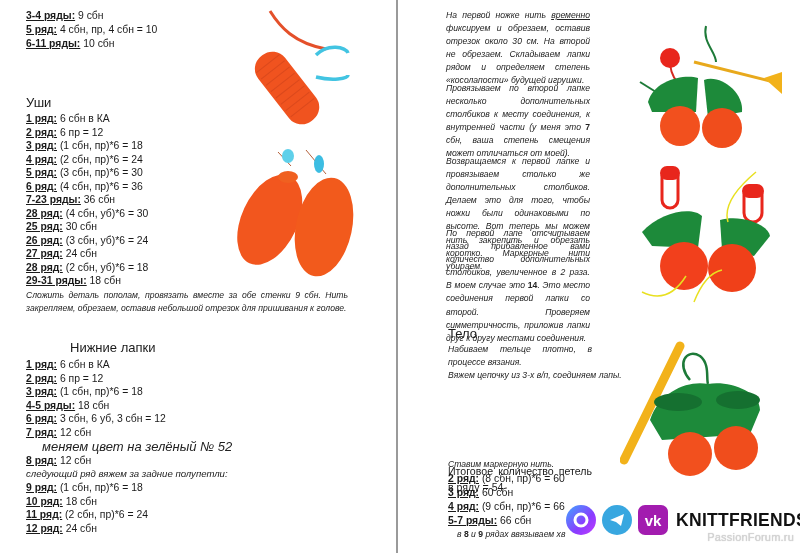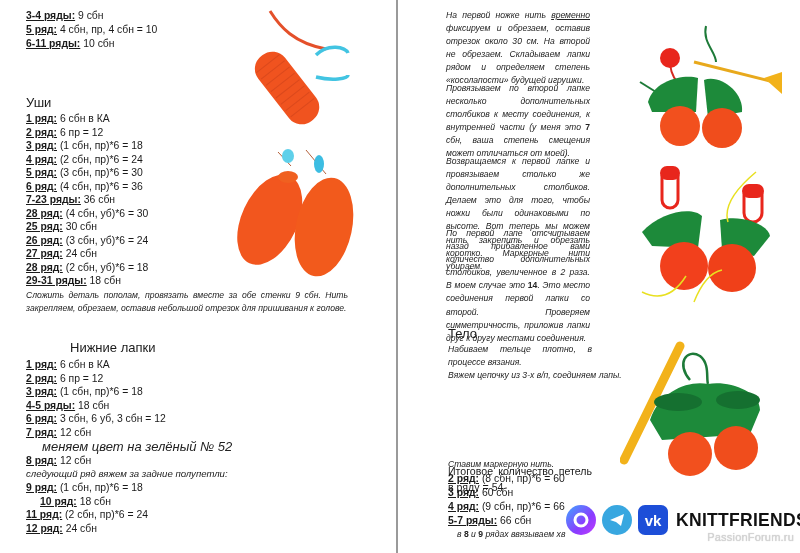--- a/index.html
+++ b/index.html
@@ -17,21 +17,21 @@
   .it.just{text-align:justify;}
   .big{position:absolute;font-size:10.6px;line-height:15.5px;text-align:justify;}
   .u{text-decoration:underline;}
   .bold{font-weight:bold;font-style:normal;}
 
   .photo{position:absolute;}
   .logos{position:absolute;left:566px;top:502px;height:36px;display:flex;align-items:center;gap:6px;}
   .logo-circle{width:30px;height:30px;border-radius:50%;display:flex;align-items:center;justify-content:center;}
   .logo-max{background:linear-gradient(135deg,#3ea6ff,#8a3cff 60%,#c23cff);}
   .logo-tg{background:#38a7e0;}
-  .logo-vk{width:30px;height:30px;border-radius:7px;background:#1d4ed8;display:flex;align-items:center;justify-content:center;color:#fff;font-weight:bold;font-size:15px;}
+  .logo-vk{width:30px;height:30px;border-radius:7px;background:#a21caf;display:flex;align-items:center;justify-content:center;color:#fff;font-weight:bold;font-size:15px;}
   .brand{font-size:17.5px;font-weight:bold;letter-spacing:0.3px;color:#111;margin-left:2px;}
   .watermark{position:absolute;right:6px;top:531px;font-size:11px;color:#d4d4d4;letter-spacing:0.2px;
              text-shadow:0 0 1px #bbb;}
 </style>
 </head>
 <body>
 
 <div class="page page-left">
 
   <div class="line" style="left:26px;top:9px;"><b class="lbl">3-4 ряды:</b><span> 9 сбн</span></div>
@@ -60,21 +60,21 @@
   <div class="line" style="left:26px;top:358px;"><b class="lbl">1 ряд:</b><span>  6 сбн в КА</span></div>
   <div class="line" style="left:26px;top:371.5px;"><b class="lbl">2 ряд:</b><span> 6 пр = 12</span></div>
   <div class="line" style="left:26px;top:385px;"><b class="lbl">3 ряд:</b><span> (1 сбн, пр)*6  = 18</span></div>
   <div class="line" style="left:26px;top:398.5px;"><b class="lbl">4-5 ряды:</b><span> 18 сбн</span></div>
   <div class="line" style="left:26px;top:412px;"><b class="lbl">6 ряд:</b><span> 3 сбн, 6 уб, 3 сбн = 12</span></div>
   <div class="line" style="left:26px;top:425.5px;"><b class="lbl">7 ряд:</b><span> 12 сбн</span></div>
   <div class="it" style="left:26px;top:440px;font-size:13px;margin-left:16px;">меняем цвет на зелёный № 52</div>
   <div class="line" style="left:26px;top:453.5px;"><b class="lbl">8 ряд:</b><span> 12 сбн</span></div>
   <div class="it" style="left:26px;top:467px;font-size:9.6px;">следующий ряд вяжем за задние полупетли:</div>
   <div class="line" style="left:26px;top:481px;text-align:center;"><b class="lbl">9 ряд:</b><span> (1 сбн, пр)*6 = 18</span></div>
-  <div class="line" style="left:40px;top:494.5px;"><b class="lbl">10 ряд:</b><span> 18 сбн</span></div>
+  <div class="line" style="left:26px;top:494.5px;"><b class="lbl">10 ряд:</b><span> 18 сбн</span></div>
   <div class="line" style="left:26px;top:508px;"><b class="lbl">11 ряд:</b><span> (2 сбн, пр)*6 = 24</span></div>
   <div class="line" style="left:26px;top:521.5px;"><b class="lbl">12 ряд:</b><span> 24 сбн</span></div>
 
   <svg class="photo" style="left:236px;top:5px;" width="130" height="125" viewBox="0 0 130 125">
     <path d="M34 6 C 44 22, 58 38, 90 44" stroke="#e4502a" stroke-width="3" fill="none"></path>
     <path d="M80 50 C 92 38, 110 42, 112 48 M80 72 C 96 76, 112 74, 112 70" stroke="#42c4e2" stroke-width="3.5" fill="none"></path>
     <g transform="rotate(-38 50 80)">
       <rect x="32" y="42" width="34" height="82" rx="16" fill="#f0531f"></rect>
       <g stroke="#c9401a" stroke-width="1" opacity="0.55">
         <line x1="34" y1="52" x2="64" y2="52"></line>

